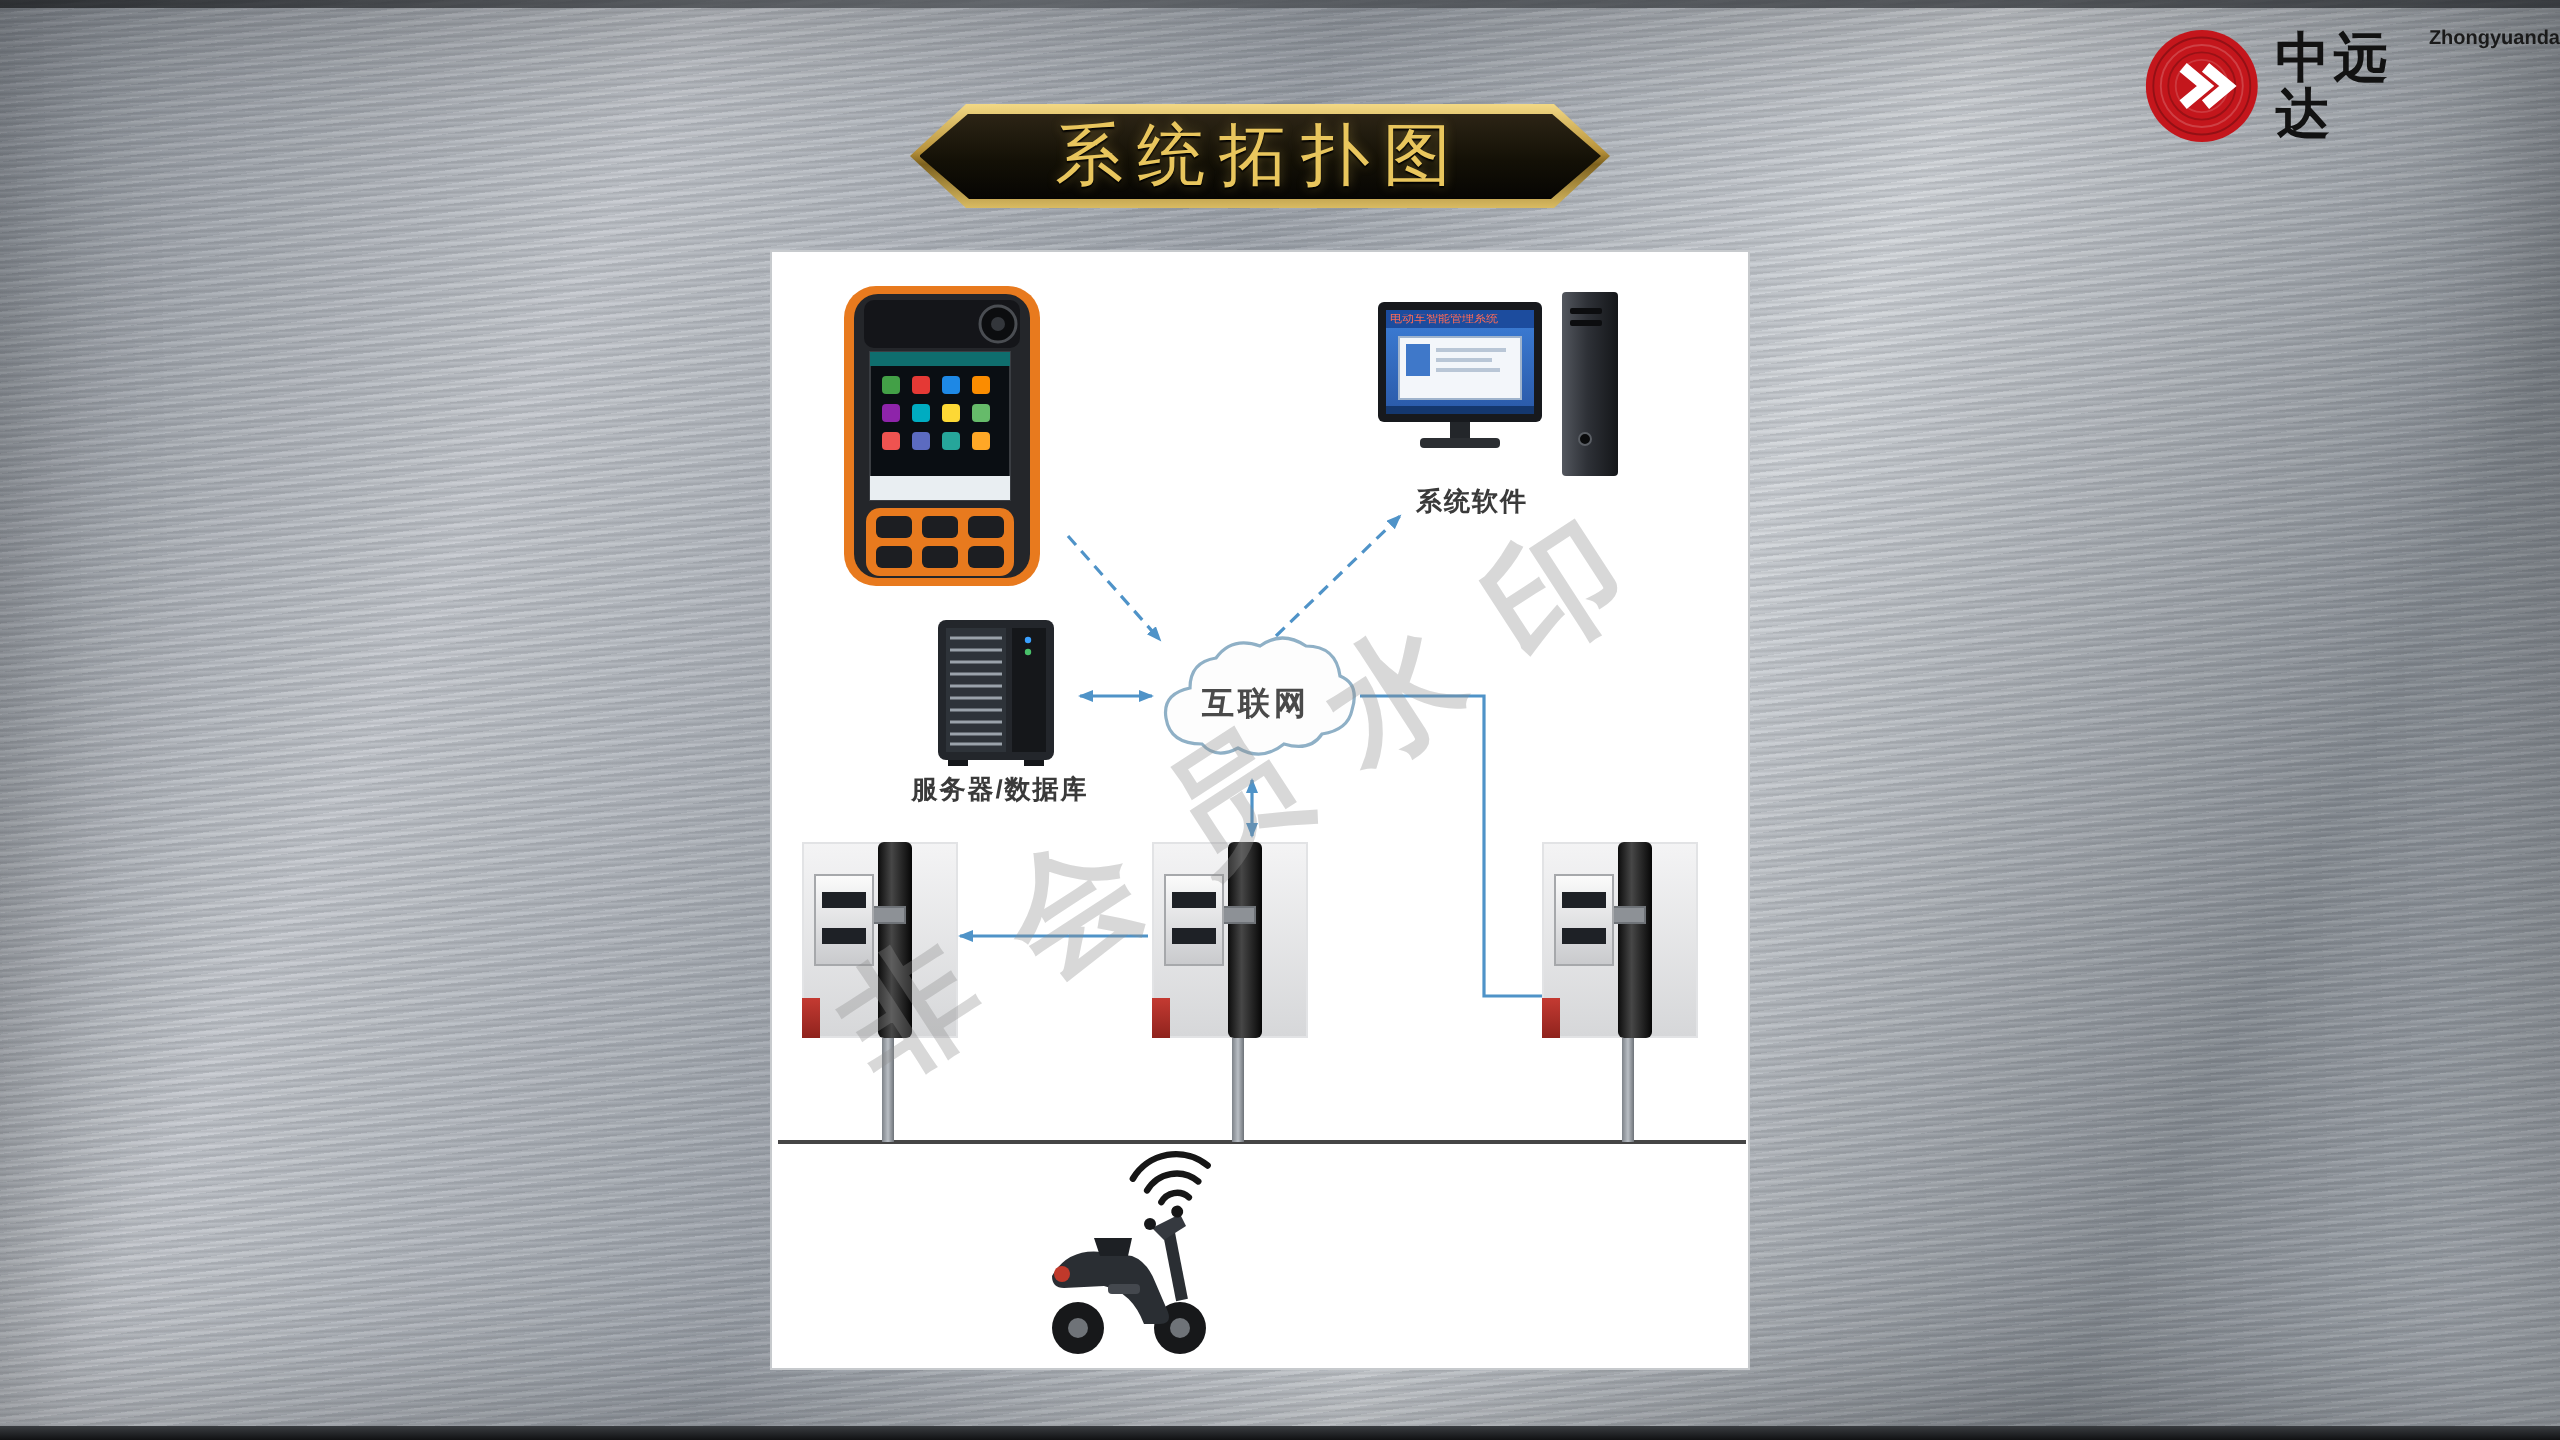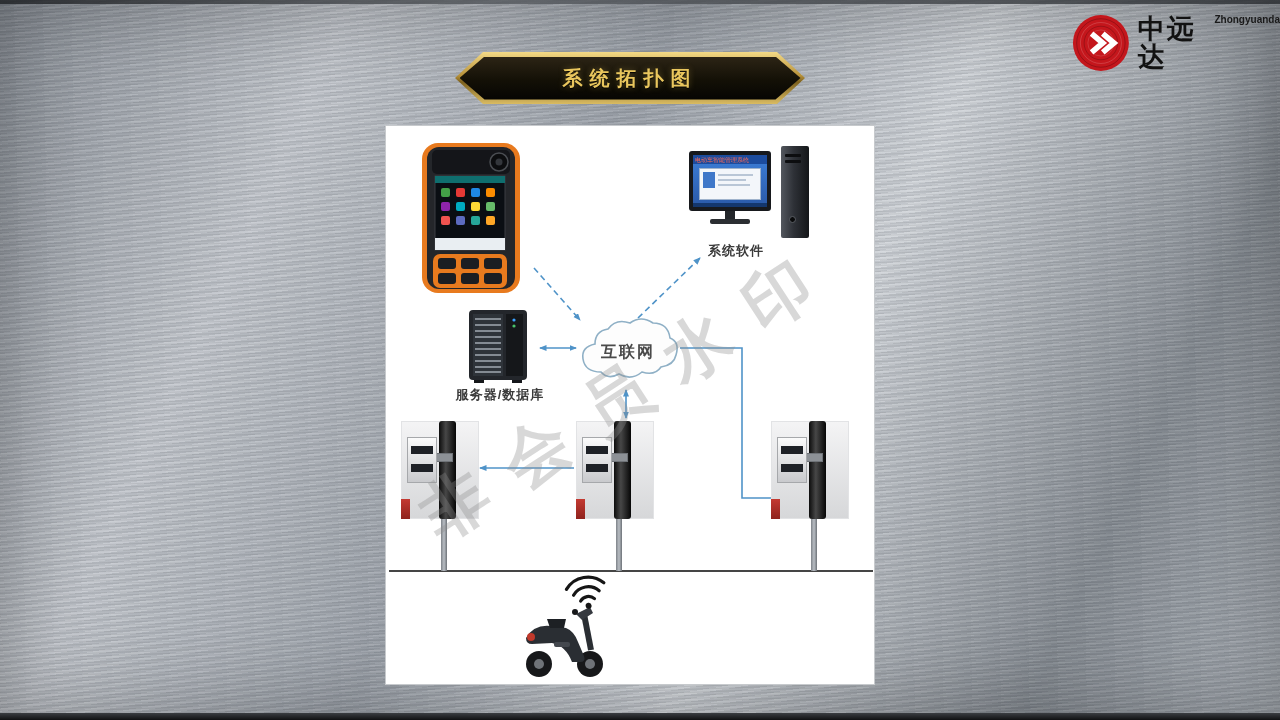--- a/index.html
+++ b/index.html
@@ -24,21 +24,21 @@
     display:flex;align-items:center;justify-content:center;
     filter:drop-shadow(0 3px 4px rgba(0,0,0,.35));
   }
   .banner-inner{
     width:calc(100% - 9px);height:calc(100% - 9px);
     clip-path:polygon(0 50%,25px 0,calc(100% - 25px) 0,100% 50%,calc(100% - 25px) 100%,25px 100%);
     background:linear-gradient(180deg,#2c2415 0%,#131006 55%,#060503 100%);
     display:flex;align-items:center;justify-content:center;
   }
   .banner-text{
-    font-size:20px;font-weight:bold;letter-spacing:7px;color:#e9c65d;
+    font-size:34px;font-weight:normal;letter-spacing:7px;color:#e9c65d;
     text-shadow:0 1px 1px #000,0 0 6px rgba(233,198,93,.35);
   }
 
   
   .logo{position:absolute;left:1072px;top:12px;display:flex;align-items:center;gap:8px;}
   .logo-text{display:flex;flex-direction:row;line-height:1.05;}
   .logo-name{font-size:27px;font-weight:bold;color:#121212;letter-spacing:2px;}
   .logo-sub{font-size:10px;font-weight:bold;color:#1a1a1a;}
 
   

